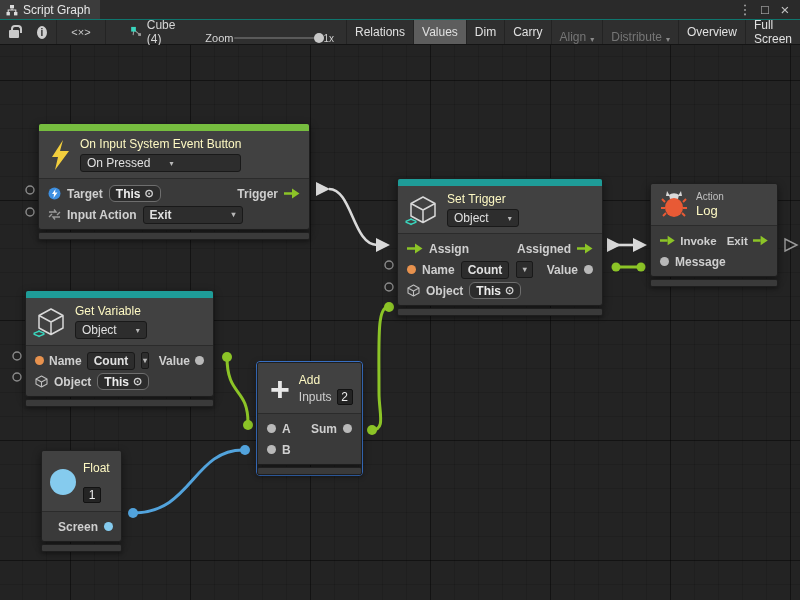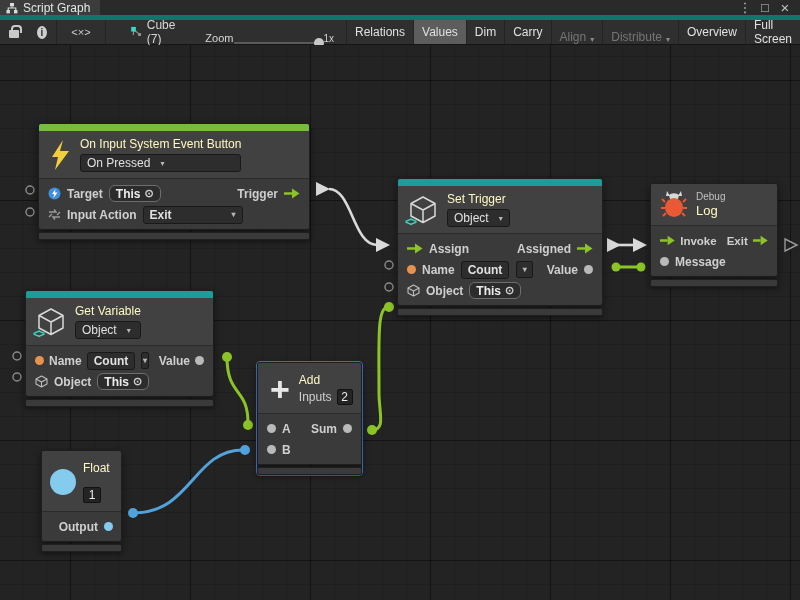--- a/index.html
+++ b/index.html
@@ -2,40 +2,40 @@
 <html style="--event-green: #76BD3F; --teal: #1E9C98; --mint: #3AD6BE; --wire-green: #8CC427; --wire-blue: #52A3DC; --float-blue: #85CBEE; --wire-white: #D9D9D9; --selection-blue: #3E7BD7; --bug-red: #E85A35; --orange-port: #E8924E;"><head>
 <meta charset="utf-8">
 <style>
   * { margin:0; padding:0; box-sizing:border-box; }
   html,body { width:800px; height:600px; overflow:hidden; background:#232323;
     font-family:"Liberation Sans", sans-serif; -webkit-font-smoothing:antialiased; }
   .window { position:relative; width:800px; height:600px; }
 
   
   .tabbar { position:absolute; top:0; left:0; right:0; height:20px; background:#2a2a2a;
-    display:flex; align-items:stretch; border-bottom:5px solid #0f766e; }
+    display:flex; align-items:stretch; border-bottom:1px solid #0f766e; }
   .tab { display:flex; align-items:center; gap:5px; background:#3c3c3c; padding:0 10px 0 6px;
     color:#e6e6e6; font-size:12px; }
   .win-controls { margin-left:auto; display:flex; align-items:center; gap:2px; padding-right:6px; }
   .win-btn { color:#c2c2c2; font-size:13px; width:18px; text-align:center; cursor:default; }
 
   
   .toolbar { position:absolute; top:20px; left:0; right:0; height:25px; background:#2f2f2f;
     display:flex; align-items:stretch; border-bottom:1px solid #141414; color:#d6d6d6; font-size:12px; }
   .tool-group { display:flex; align-items:center; }
   .tbtn { display:flex; align-items:center; justify-content:center; padding:0 9px; height:100%; }
   .sep { width:1px; background:#242424; height:100%; }
   .lock-icon { width:11px; height:8px; background:#c9c9c9; border-radius:1px; position:relative; margin-top:4px; }
   .lock-icon:before { content:""; position:absolute; top:-5px; left:2px; width:7px; height:6px;
     border:2px solid #c9c9c9; border-bottom:none; border-radius:4px 4px 0 0; }
   .info-icon { width:13px; height:13px; border-radius:50%; background:#cfcfcf; color:#2c2c2c;
     font-size:10px; font-weight:bold; display:flex; align-items:center; justify-content:center; }
   .code-icon { color:#cccccc; font-size:11px; letter-spacing:0; }
   .target-label { margin-left:5px; color:#d6d6d6; }
-  .zoom-wrap { display:flex; align-items:flex-end; gap:1px; padding:0 10px;margin-top:12px; }
+  .zoom-wrap { display:flex; align-items:center; gap:1px; padding:0 10px;margin-top:12px; }
   .zoom-track { position:relative; width:88px; height:2px; background:#5a5a5a; border-radius:1px; }
   .zoom-handle { position:absolute; right:-2px; top:-4px; width:10px; height:10px; border-radius:50%; background:#c8c8c8; }
   .zoom-x { font-size:10px; color:#cfcfcf; }
   .mode-btns { display:flex; align-items:stretch; margin-left:2px; }
   .mode-btn { display:flex; align-items:center; padding:0 8px; border-left:1px solid #232323; color:#e0e0e0; }
   .mode-btn.active { background:#5d5d5d; }
   .mode-btn.disabled { color:#767676;align-items:flex-end; }
   .mode-btn .chev { font-size:8px; margin-left:4px; color:#8a8a8a; }
 
   
@@ -60,21 +60,21 @@
   .title { color:#fef9c3; font-size:12px; white-space:nowrap; }
   .subtitle { color:#c0c0c0; font-size:10px; }
   .body { padding:4px 0;font-weight:bold; }
   .row { height:21px; display:flex; align-items:center; gap:6px; padding:0 9px; white-space:nowrap; }
   .spacer { flex:1; }
   .ftr { height:8px; background:#3a3a3a; border:1px solid #1e1e1e; border-radius:2px;
     margin-top:2px; box-shadow:0 2px 5px rgba(0,0,0,0.4); }
   .selected { border:1px solid var(--selection-blue); border-radius:4px; }
 
   .dd { background:#2d2d2d; border:1px solid #191919; border-radius:3px; padding:8px 6px; height:17px;
-    display:inline-flex; align-items:center; gap:10px; color:#e0e0e0; }
+    display:inline-flex; align-items:center; gap:19px; color:#e0e0e0; }
   .dd .chev, .chevbox { font-size:8px; color:#b8b8b8; }
   .dd.wide { width:100px; justify-content:space-between; }
   .chevbox { width:17px; height:17px; background:#2d2d2d; border:1px solid #191919; border-radius:2px;
     display:inline-flex; align-items:center; justify-content:center; margin-left:1px; }
   .pill { background:#2c2c2c; border:1px solid #6e6e6e; border-radius:6px; padding:0 6px; height:17px;
     display:inline-flex; align-items:center; gap:4px; color:#ececec; }
   .pill .tgt { font-size:11px; color:#cfcfcf; }
   .vbox { background:#242424; border:1px solid #121212; border-radius:2px; min-width:16px; height:16px;
     padding:0 3px; display:inline-flex; align-items:center; justify-content:center; color:#ececec; }
   .dot { width:9px; height:9px; border-radius:50%; flex:none; }
@@ -120,21 +120,21 @@
     <div class="tbtn" style="width:56px">
       <span class="code-icon">&lt;×&gt;</span>
     </div>
     <div class="sep"></div>
     <div class="tool-group" style="padding:0 12px 0 24px">
       <svg width="15" height="14" viewBox="0 0 15 14">
         <path d="M5 4 L12 10 M5 4 L4 11" stroke="#9a9a9a" stroke-width="1.4" fill="none"></path>
         <rect x="1.5" y="0.5" width="6" height="6" fill="var(--mint)"></rect>
         <rect x="10.5" y="8.5" width="3.5" height="3.5" fill="#9a9a9a"></rect>
       </svg>
-      <span class="target-label">Cube (7)</span>
+      <span class="target-label">Cube (4)</span>
     </div>
     <div class="zoom-wrap">
       <span style="font-size:11px">Zoom</span>
       <span class="zoom-track">
         <span class="zoom-handle"></span>
       </span>
       <span class="zoom-x">1x</span>
     </div>
     <div class="mode-btns">
       <span class="mode-btn">
@@ -321,21 +321,21 @@
               <line x1="4" y1="11" x2="1" y2="8"></line>
                 <line x1="4" y1="17" x2="0" y2="17"></line>
                 <line x1="5" y1="22" x2="2" y2="25"></line>
               <line x1="22" y1="11" x2="25" y2="8"></line>
                 <line x1="22" y1="17" x2="26" y2="17"></line>
                 <line x1="21" y1="22" x2="24" y2="25"></line>
             </g>
             <ellipse cx="13" cy="16.5" rx="9" ry="9.5" style="fill:var(--bug-red)"></ellipse>
           </svg>
           <div class="hdr-col" style="gap:1px">
-            <span class="subtitle">Debug</span>
+            <span class="subtitle">Action</span>
             <span class="title" style="font-size:13px">Log</span>
           </div>
         </div>
         <div class="body">
           <div class="row" style="font-size:11.5px; gap:5px">
             <svg width="16" height="11" viewBox="0 0 16 11">
               <path d="M0 5.5 h8" style="stroke:var(--wire-green);stroke-width:2.5"></path>
               <polygon points="8,0.5 15.5,5.5 8,10.5" style="fill:var(--wire-green)"></polygon>
             </svg>
             <span>Invoke</span>
@@ -434,21 +434,21 @@
         <div class="hdr" style="padding:10px 8px 8px; gap:7px">
           <span class="float-circle"></span>
           <div class="hdr-col" style="gap:12px">
             <span class="title">Float</span>
             <span class="vbox" style="align-self:flex-start; min-width:18px">1</span>
           </div>
         </div>
         <div class="body">
           <div class="row" style="padding:0 8px">
             <span class="spacer"></span>
-            <span>Output</span>
+            <span>Screen</span>
             <span class="dot blue"></span>
           </div>
         </div>
       </div>
       <div class="ftr"></div>
     </div>
 
   </div>
 </div>
 

